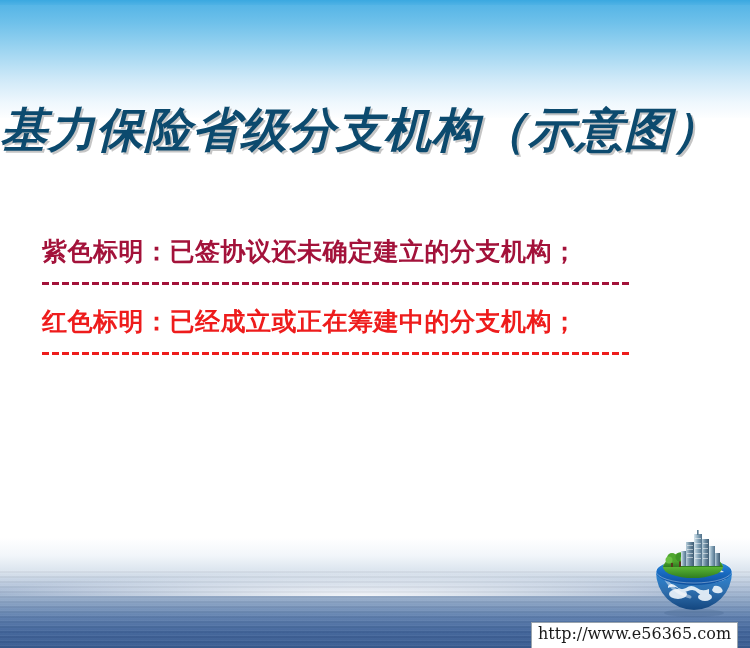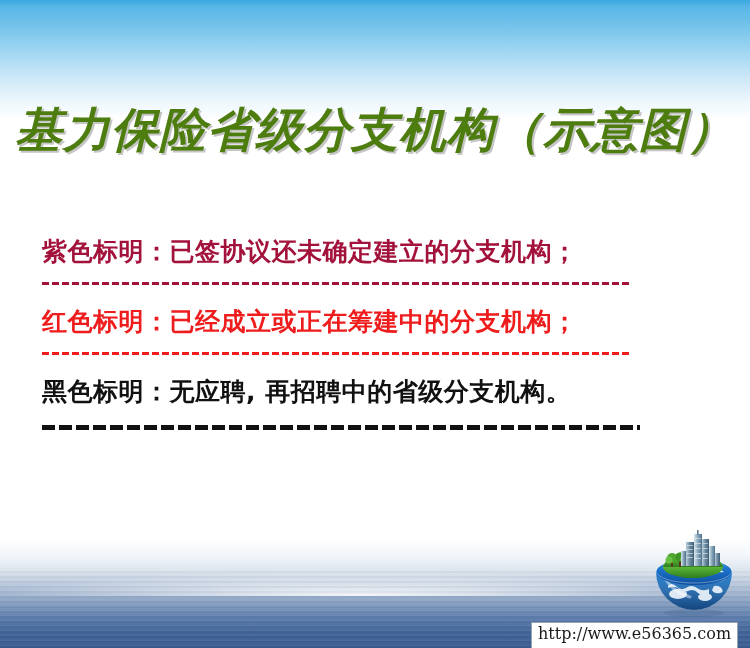--- a/index.html
+++ b/index.html
@@ -61,28 +61,27 @@
   }
   .sea-glow {
     position:absolute; left:0; bottom:52px; width:750px; height:40px;
     background:radial-gradient(ellipse 520px 34px at 48% 100%,
       rgba(255,255,255,0.88) 0%, rgba(255,255,255,0) 72%);
   }
 
   
   .title {
     position:absolute; left:0; top:99px; width:750px;
-    text-align:center;
     font-family:"DejaVu Serif","Liberation Serif",serif;
     font-weight:bold;
     font-style:italic;
     font-size:47px;
     line-height:62px;
     letter-spacing:1px;
-    color:#4d7c0f;
+    color:#0c4a6e;
     text-shadow:2px 2px 0 rgba(150,150,150,0.55);
     white-space:nowrap;
   }
 
   
   .legend {
     position:absolute; left:42px; top:232px; width:660px;
   }
   .legend-row { margin-bottom:0; }
 
@@ -168,24 +167,20 @@
     <div class="legend-row row-purple">
       <div class="legend-text">紫色标明：已签协议还未确定建立的分支机构；</div>
       <div class="rule rule-purple"></div>
     </div>
 
     <div class="legend-row row-red">
       <div class="legend-text">红色标明：已经成立或正在筹建中的分支机构；</div>
       <div class="rule rule-red"></div>
     </div>
 
-    <div class="legend-row row-black">
-      <div class="legend-text">黑色标明：无应聘, 再招聘中的省级分支机构。</div>
-      <div class="rule rule-black"></div>
-    </div>
 
   </div>
 
   <div class="logo">
     <svg viewBox="0 0 92 92" xmlns="http://www.w3.org/2000/svg" aria-hidden="true">
       <defs>
         <linearGradient id="gGrass" x1="0" y1="0" x2="0" y2="1">
           <stop offset="0%" stop-color="#8fd14f"></stop>
           <stop offset="55%" stop-color="#56b033"></stop>
           <stop offset="100%" stop-color="#2f7d20"></stop>

